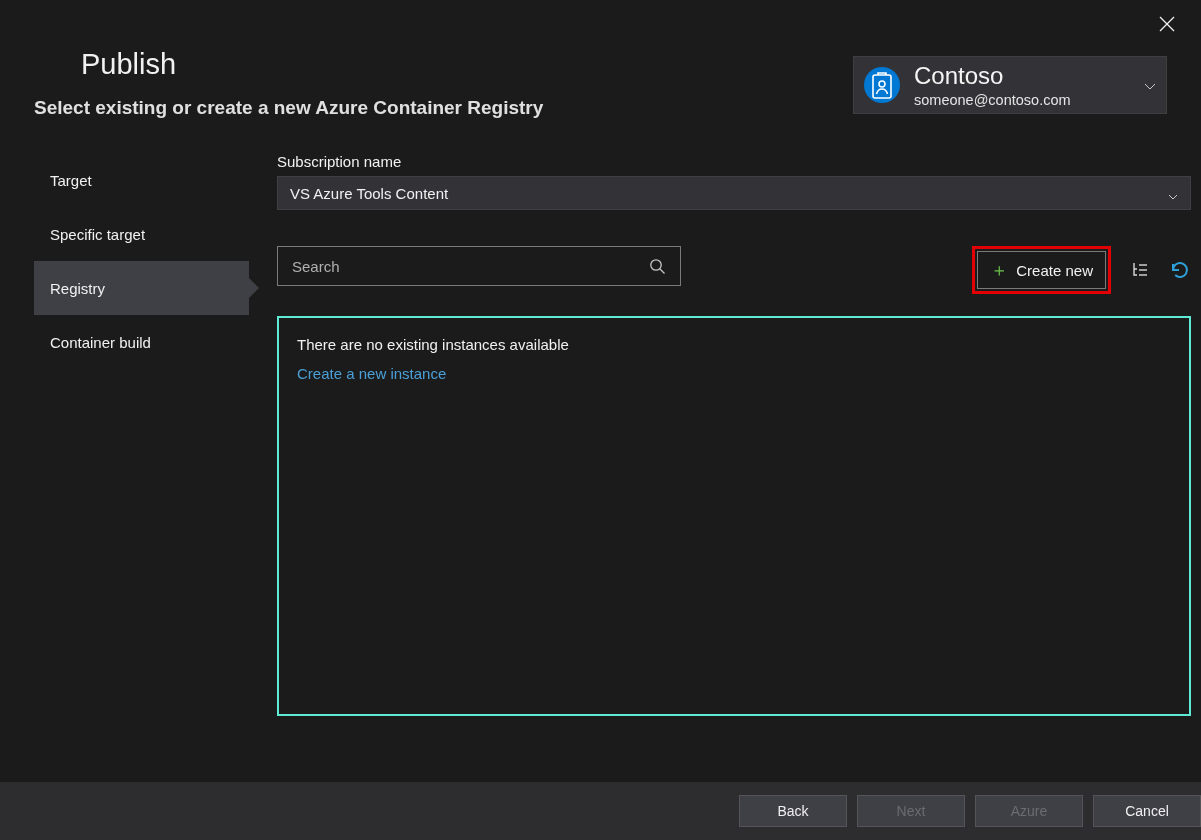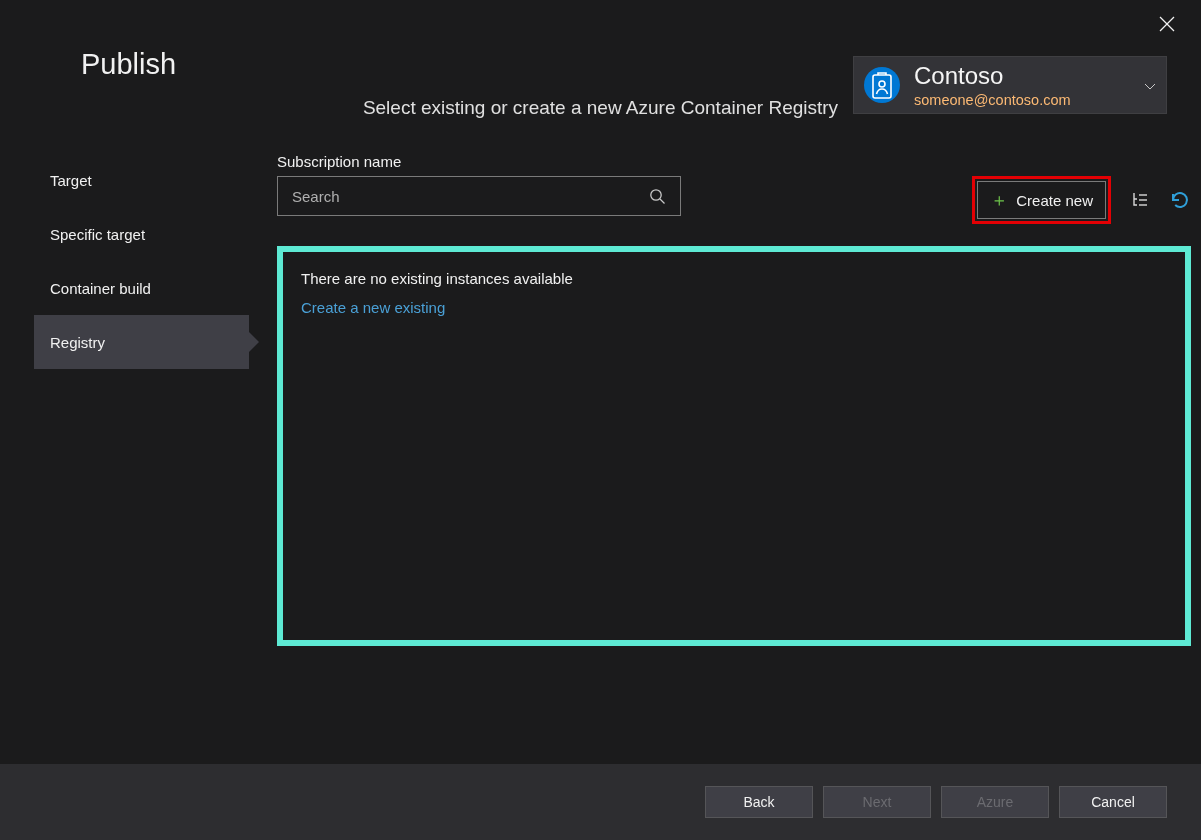--- a/index.html
+++ b/index.html
@@ -29,23 +29,22 @@
   }
   .title {
     font-size: 29px;
     font-weight: 300;
     color: #f1f1f1;
     margin-bottom: 16px;
     margin-left: 47px;
   }
   .subtitle {
     font-size: 19px;
-    font-weight: 400;
+    font-weight: 700;
     color: #e0e0e0;
-    text-align: center;
   }
 
   .account-box {
     position: absolute;
     top: 56px;
     right: 34px;
     width: 314px;
     height: 58px;
     background: #333337;
     border: 1px solid #3f3f42;
@@ -55,21 +54,21 @@
     cursor: pointer;
   }
   .account-icon {
     width: 36px;
     height: 36px;
     margin-right: 14px;
     flex-shrink: 0;
   }
   .account-text { line-height: 1.25; }
   .account-name { font-size: 24px; color: #f5f5f5; }
-  .account-email { font-size: 14.5px; color: #fdba74; }
+  .account-email { font-size: 14.5px; color: #e5e5e5; }
   .account-chevron {
     margin-left: auto;
     width: 12px;
     height: 12px;
   }
 
   .body {
     display: flex;
     padding: 0 34px;
     margin-top: 10px;
@@ -186,46 +185,45 @@
     display:flex;
     align-items:center;
     justify-content:center;
     cursor:pointer;
     margin-left: 10px;
   }
 
   .list-box {
     width: 914px;
     height: 400px;
-    border: 6px solid #5eead4;
+    border: 2px solid #5eead4;
     background: #1b1b1c;
     padding: 18px 18px;
   }
   .empty-msg {
     font-size: 15px;
     color: #f1f1f1;
     margin-bottom: 12px;
   }
   .link {
     font-size: 15px;
     color: #4aa0d6;
     cursor: pointer;
   }
 
   .footer {
     position: absolute;
     bottom: 0;
     left: 0;
     right: 0;
-    height: 76px;
+    height: 58px;
     background: #2d2d30;
     display: flex;
     align-items: center;
     justify-content: flex-end;
-    padding-right: 34px;
     gap: 10px;
   }
   .btn {
     width: 108px;
     height: 32px;
     border: 1px solid #555558;
     background: #3f3f46;
     color: #f1f1f1;
     font-size: 14px;
     display: flex;
@@ -275,30 +273,38 @@
 </div>
 
 <div class="body">
   <div class="sidebar">
     <div class="step">
         <span>Target</span>
       </div>
     <div class="step">
         <span>Specific target</span>
       </div>
+    <div class="step active">
+        <span>Registry</span>
+      </div>
     <div class="step">
         <span>Container build</span>
       </div>
-    <div class="step active">
-        <span>Registry</span>
-      </div>
   </div>
 
   <div class="main">
     <div class="label">Subscription name</div>
+    <div class="dropdown">
+      <span>VS Azure Tools Content</span>
+      <span class="chev">
+        <svg viewBox="0 0 10 10">
+            <path d="M1 3 L5 7 L9 3" fill="none" stroke="#c8c8c8" stroke-width="1"></path>
+          </svg>
+      </span>
+    </div>
 
     <div class="toolbar">
       <div class="search-box">
         <input type="text" placeholder="Search" style="">
         <span class="search-icon">
           <svg viewBox="0 0 17 17">
             <circle cx="7" cy="7" r="5.2" fill="none" stroke="#c8c8c8" stroke-width="1.3"></circle>
             <line x1="11" y1="11" x2="15.5" y2="15.5" stroke="#c8c8c8" stroke-width="1.3"></line>
           </svg>
         </span>
@@ -321,21 +327,21 @@
       <div class="refresh-icon">
         <svg viewBox="0 0 22 22" width="22" height="22">
           <path d="M4 11 a7 7 0 1 1 2.2 5.1" fill="none" stroke="#2f9fd8" stroke-width="2"></path>
           <path d="M4 5 L4 11 L10 11" fill="none" stroke="#2f9fd8" stroke-width="2"></path>
         </svg>
       </div>
     </div>
 
     <div class="list-box">
       <div class="empty-msg">There are no existing instances available</div>
-      <div class="link">Create a new existing</div>
+      <div class="link">Create a new instance</div>
     </div>
   </div>
 </div>
 
 <div class="footer">
   <div class="btn">
       <span>Back</span>
     </div>
   <div class="btn disabled">
       <span>Next</span>

